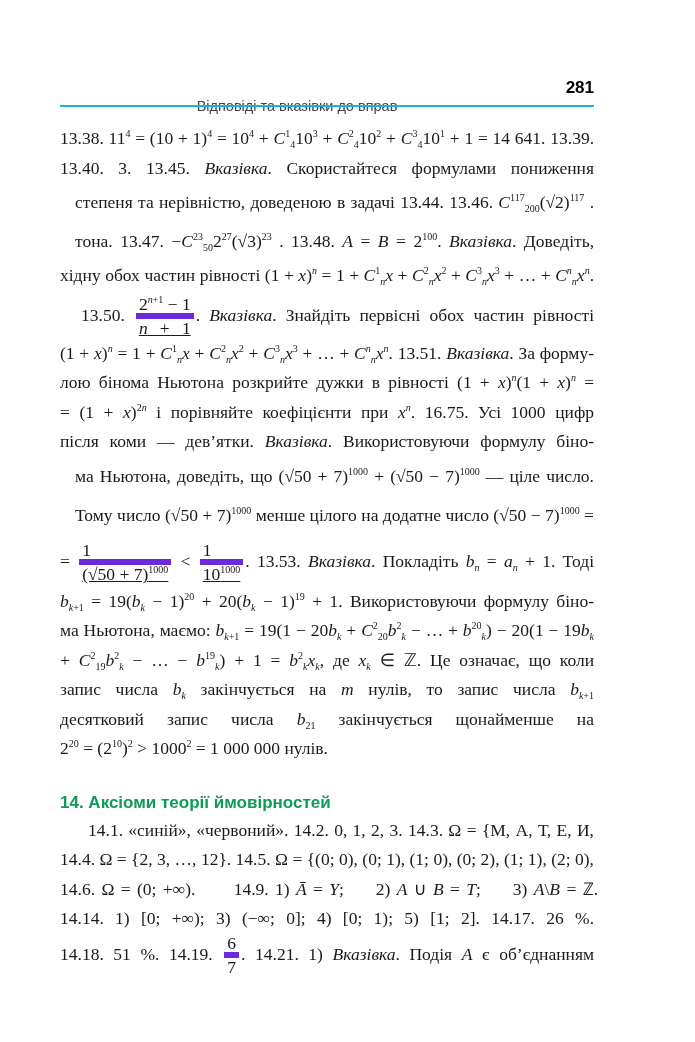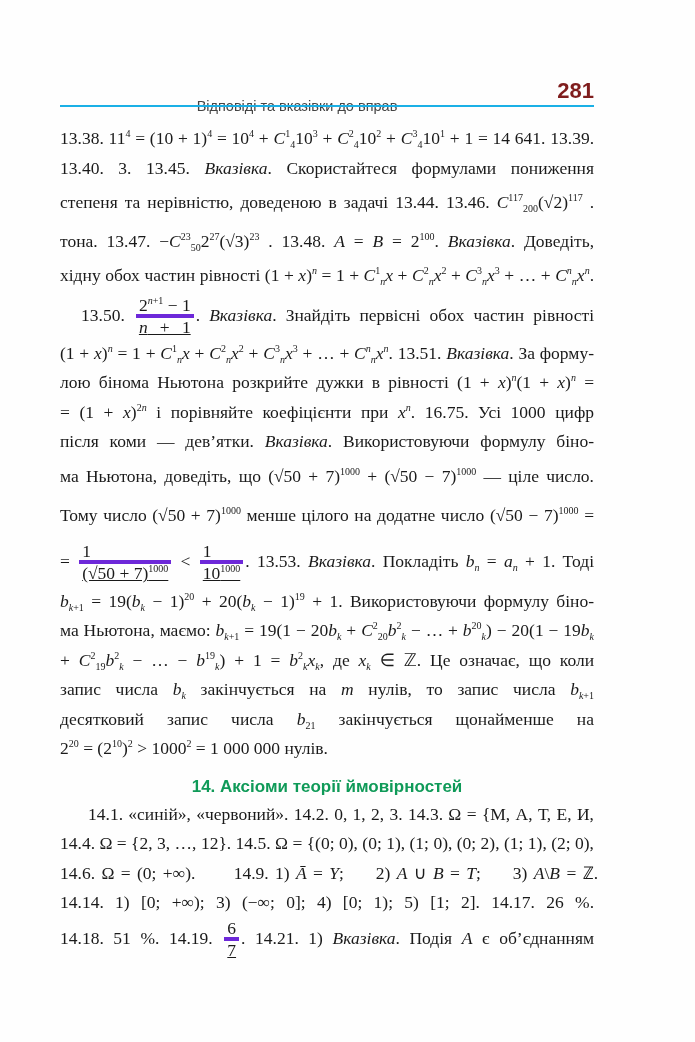--- a/index.html
+++ b/index.html
@@ -2,37 +2,37 @@
 <html><head>
 <meta charset="utf-8">
 <style>
   html, body { margin: 0; padding: 0; background: #fefefe; }
   body { width: 695px; height: 1042px; position: relative; overflow: hidden;
          font-family: "DejaVu Serif", "Liberation Serif", serif; color: #1a1a1a; }
   .header { position: absolute; left: 60px; top: 78px; width: 534px; height: 28px; }
   .header-title { position: absolute; left: 0; right: 60px; top: 4px; text-align: center;
          font-family: "Liberation Sans", sans-serif; font-size: 14.5px; color: #444; margin-top: 16px; }
   .page-num { position: absolute; right: 0; top: 0px;
-         font-family: "Liberation Sans", sans-serif; font-weight: bold; font-size: 22px; color: #7f1d1d; }
+         font-family: "Liberation Sans", sans-serif; font-weight: bold; font-size: 17px; color: #000000; }
   .rule { position: absolute; left: 60px; top: 105px; width: 534px; height: 2px; background: #1ab0e6; }
   .content { position: absolute; left: 60px; top: 124px; width: 534px;
          font-family: "Liberation Serif", serif; font-size: 17.5px; line-height: 29.5px;
          text-align: justify; }
   .line { display: block; white-space: nowrap; height: 29.5px; position: relative; }
-  .line.tall { height: 39px; line-height: 39px; }
+  .line.tall { height: 39px; line-height: 39px; margin-left: 15px; }
   .line.just { text-align-last: justify; white-space: normal; overflow: hidden; }
   b { font-weight: normal; }
   i { font-style: italic; }
   sup { font-size: 10px; vertical-align: 7px; line-height: 0; }
   sub { font-size: 10px; vertical-align: -4px; line-height: 0; }
   .frac { display: inline-block; vertical-align: middle; text-align: center; line-height: 18px; margin: 0 2px; }
-  .frac .num { display: block; border-bottom: 4px solid #6d28d9; padding: 0 3px; }
+  .frac .num { display: block; border-bottom: 6px solid #6d28d9; padding: 0 3px; }
   .frac .den { display: block; padding: 0 3px; text-decoration: underline; }
-  .section-title { text-align: center; color: #0f9a58; font-family: "Liberation Sans", sans-serif;
-         font-weight: bold; font-size: 17px; margin-top: 10px; height: 26px; line-height: 26px; }
+  .section-title { color: #0f9a58; font-family: "Liberation Sans", sans-serif;
+         font-weight: bold; font-size: 17px; margin-top: 26px; height: 26px; line-height: 26px; }
   .indent { padding-left: 28px; }
 </style>
 </head>
 <body>
 
 <div class="header">
   <div class="header-title">Відповіді та вказівки до вправ</div>
   <div class="page-num">281</div>
 </div>
 <div class="rule"></div>

